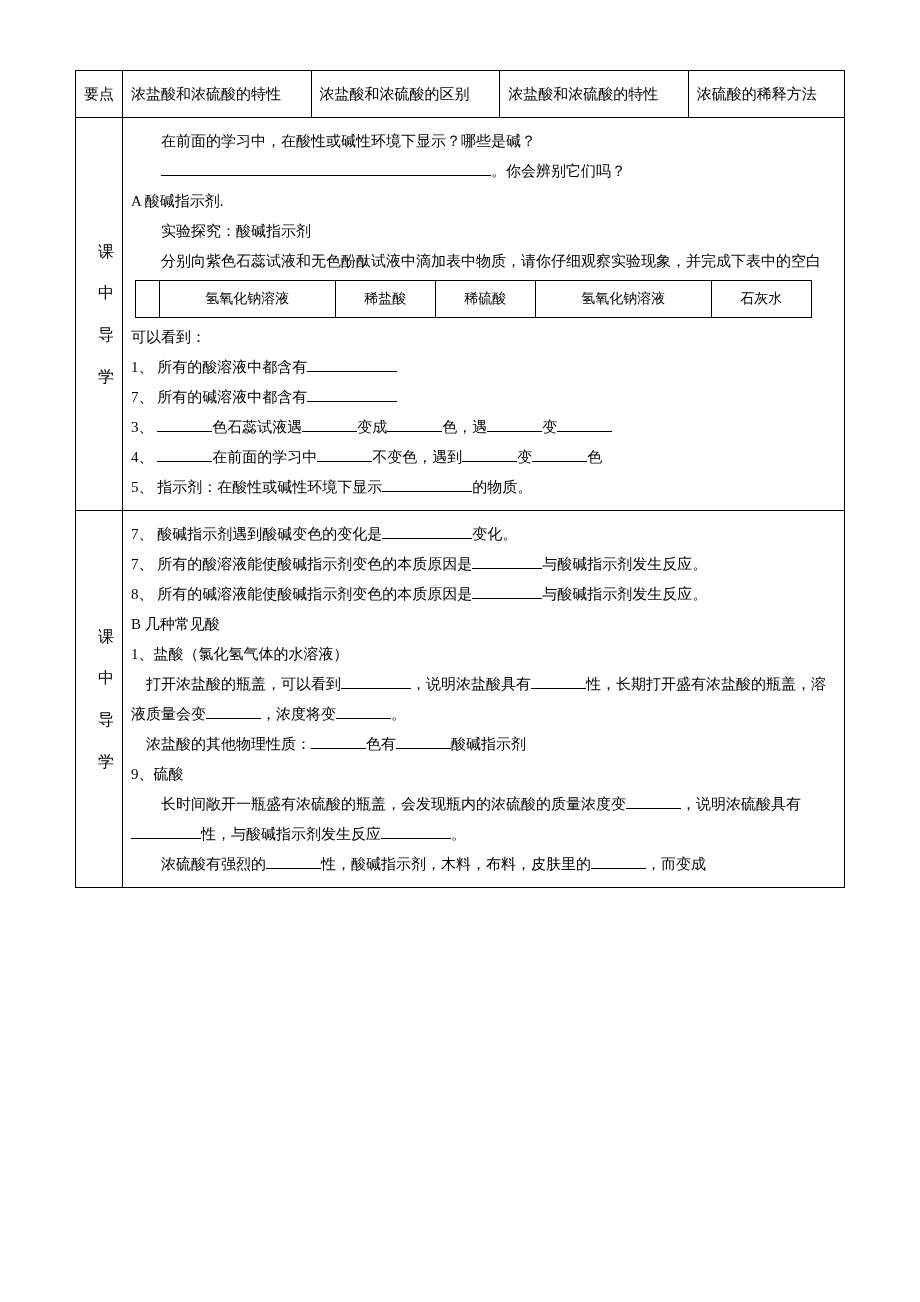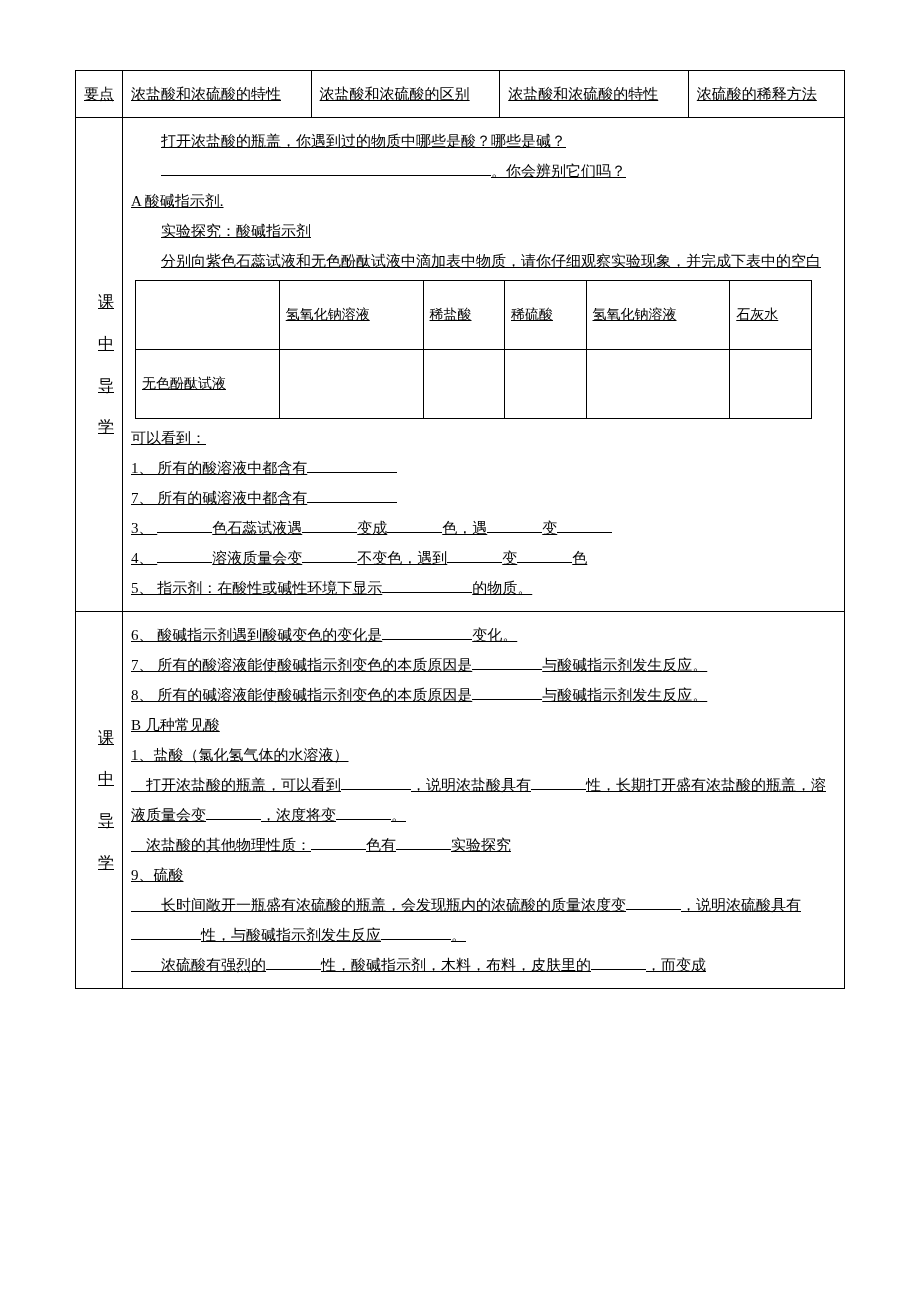--- a/index.html
+++ b/index.html
@@ -6,21 +6,20 @@
     margin: 0;
     padding: 0;
     background: #fff;
     font-family: "SimSun", "宋体", serif;
     font-size: 15px;
     color: #000;
     width: 920px;
   }
   .page {
     padding: 70px 75px 40px 75px;
-    text-decoration: underline;
   }
   table.outer {
     border-collapse: collapse;
     width: 100%;
   }
   table.outer > tbody > tr > td {
     border: 1px solid #000;
     padding: 8px 8px;
     vertical-align: top;
     line-height: 2.0;
@@ -34,22 +33,22 @@
     line-height: 2.6 !important;
   }
   table.inner {
     border-collapse: collapse;
     width: 96%;
     margin: 4px 0 4px 4px;
     font-size: 14px;
   }
   table.inner td, table.inner th {
     border: 1px solid #000;
-    padding: 20px 6px;
-    text-align: left;
+    padding: 4px 6px;
+    text-align: center;
     font-weight: normal;
     height: 20px;
   }
   .indent1 { padding-left: 2em; display: block; }
   .blank {
     display: inline-block;
     border-bottom: 1px solid #000;
     min-width: 50px;
     height: 1em;
     vertical-align: baseline;
@@ -78,70 +77,62 @@
       <td>浓盐酸和浓硫酸的区别</td>
       <td>浓盐酸和浓硫酸的特性</td>
       <td>浓硫酸的稀释方法</td>
     </tr>
 
     <tr>
       <td class="vcol">
         <span>课中导学</span>
       </td>
       <td colspan="4">
-        <span class="indent1"><span>打开浓盐酸的瓶盖，你遇到过的物质中哪些是酸？哪些是碱？</span></span>
+        <span class="indent1"><span>在前面的学习中，在酸性或碱性环境下显示？哪些是碱？</span></span>
         <span class="indent1"><span class="blank w300"></span><span>。你会辨别它们吗？</span></span>
 
         <div>A 酸碱指示剂.</div>
         <span class="indent1">实验探究：酸碱指示剂</span>
         <span class="indent1"><span>分别向紫色石蕊试液和无色酚酞试液中滴加表中物质，请你仔细观察实验现象，并完成下表中的空白</span></span>
 
         <table class="inner">
           <tbody>
                 <tr>
             <td></td>
             <td>氢氧化钠溶液</td>
             <td>稀盐酸</td>
             <td>稀硫酸</td>
             <td>氢氧化钠溶液</td>
             <td>石灰水</td>
           </tr>
-          <tr>
-            <td>无色酚酞试液</td>
-            <td></td>
-            <td></td>
-            <td></td>
-            <td></td>
-            <td></td>
-          </tr>
         </tbody>
             </table>
 
         <div>可以看到：</div>
         <div><span>1、 所有的酸溶液中都含有</span><span class="blank w90"></span></div>
         <div><span>7、 所有的碱溶液中都含有</span><span class="blank w90"></span></div>
         <div><span>3、 </span><span class="blank w55"></span><span>色石蕊试液遇</span><span class="blank w55"></span><span>变成</span><span class="blank w55"></span><span>色，遇</span><span class="blank w55"></span><span>变</span><span class="blank w55"></span></div>
-        <div><span>4、 </span><span class="blank w55"></span><span>溶液质量会变</span><span class="blank w55"></span><span>不变色，遇到</span><span class="blank w55"></span><span>变</span><span class="blank w55"></span><span>色</span></div>
+        <div><span>4、 </span><span class="blank w55"></span><span>在前面的学习中</span><span class="blank w55"></span><span>不变色，遇到</span><span class="blank w55"></span><span>变</span><span class="blank w55"></span><span>色</span></div>
         <div><span>5、 指示剂：在酸性或碱性环境下显示</span><span class="blank w90"></span><span>的物质。</span></div>
       </td>
     </tr>
 
     <tr>
       <td class="vcol">
         <span>课中导学</span>
       </td>
       <td colspan="4">
-        <div><span>6、 酸碱指示剂遇到酸碱变色的变化是</span><span class="blank w90"></span><span>变化。</span></div>
+        <div><span>7、 酸碱指示剂遇到酸碱变色的变化是</span><span class="blank w90"></span><span>变化。</span></div>
         <div><span>7、 所有的酸溶液能使酸碱指示剂变色的本质原因是</span><span class="blank w70"></span><span>与酸碱指示剂发生反应。</span></div>
         <div><span>8、 所有的碱溶液能使酸碱指示剂变色的本质原因是</span><span class="blank w70"></span><span>与酸碱指示剂发生反应。</span></div>
 
         <div>B 几种常见酸</div>
         <div>1、盐酸（氯化氢气体的水溶液）</div>
         <div>　<span>打开浓盐酸的瓶盖，可以看到</span><span class="blank w70"></span><span>，说明浓盐酸具有</span><span class="blank w55"></span><span>性，长期打开盛有浓盐酸的瓶盖，溶液质量会变</span><span class="blank w55"></span><span>，浓度将变</span><span class="blank w55"></span><span>。</span></div>
-        <div>　<span>浓盐酸的其他物理性质：</span><span class="blank w55"></span><span>色有</span><span class="blank w55"></span><span>实验探究</span></div>
+        <div>　<span>浓盐酸的其他物理性质：</span><span class="blank w55"></span><span>色有</span><span class="blank w55"></span><span>酸碱指示剂</span></div>
 
         <div>9、硫酸</div>
         <div>　　<span>长时间敞开一瓶盛有浓硫酸的瓶盖，会发现瓶内的浓硫酸的质量浓度变</span><span class="blank w55"></span><span>，说明浓硫酸具有</span><span class="blank w70"></span><span>性，与酸碱指示剂发生反应</span><span class="blank w70"></span><span>。</span></div>
         <div>　　<span>浓硫酸有强烈的</span><span class="blank w55"></span><span>性，酸碱指示剂，木料，布料，皮肤里的</span><span class="blank w55"></span><span>，而变成</span></div>
       </td>
     </tr>
   </tbody>
 </table>
 </div>
 

